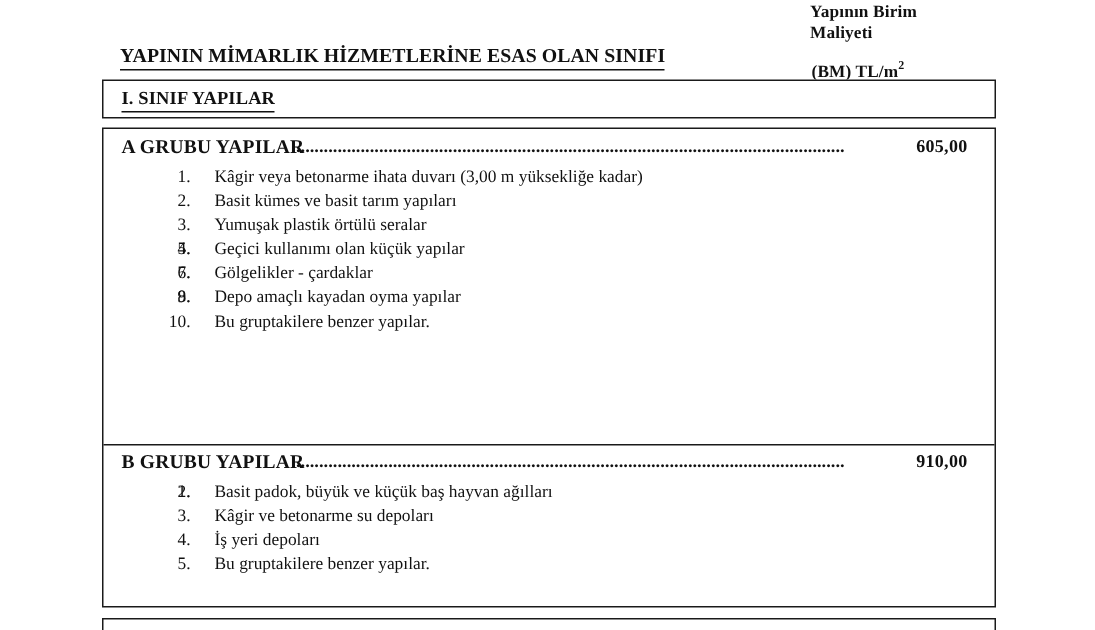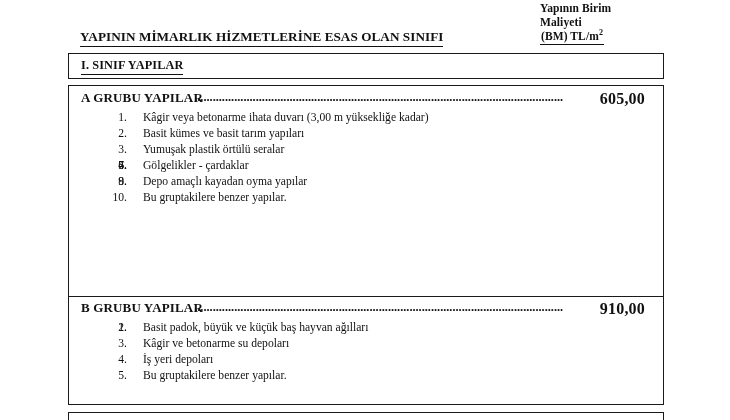--- a/index.html
+++ b/index.html
@@ -26,21 +26,21 @@
     text-align: left;
     font-weight: bold;
     font-size: 11.5px;
     line-height: 13.5px;
     letter-spacing: 0.1px;
   }
   .col-header .bm {
     display: inline-block;
     border-bottom: 1.6px solid #111;
     padding: 0 1px 0.5px 1px;
-    margin-top: 1px;
+    margin-top: 13px;
   }
   .col-header .bm sup {
     font-size: 8px;
     vertical-align: super;
     line-height: 0;
   }
 
   
   .doc-title {
     position: absolute;
@@ -123,21 +123,21 @@
   }
   .group-head .leaders i {
     visibility: hidden;
     font-style: normal;
   }
   .group-head .price {
     position: absolute;
     right: 18px;
     top: 4px;
     font-weight: bold;
-    font-size: 16px;
+    font-size: 12px;
     letter-spacing: 0.2px;
   }
 
   
   ol.items {
     margin: 0;
     padding: 0;
     list-style: none;
   }
   ol.items li {
@@ -178,21 +178,21 @@
       <div class="leaders"><i>A GRUBU YAPILAR</i><span>........................................................................................................................</span></div>
       <div class="gname">A GRUBU YAPILAR</div>
       <div class="price">605,00</div>
     </div>
     <div class="list-wrap">
       <ol class="items" id="list-a">
           <li><span class="num">1.</span><span>Kâgir veya betonarme ihata duvarı (3,00 m yüksekliğe kadar)</span></li>
           <li><span class="num">2.</span><span>Basit kümes ve basit tarım yapıları</span></li>
           <li><span class="num">3.</span><span>Yumuşak plastik örtülü seralar</span></li>
           <li><span class="num">4.</span></li>
-          <li><span class="num">5.</span></li>
+          <li><span class="num">5.</span><span>Geçici kullanımı olan küçük yapılar</span></li>
           <li><span class="num">6.</span></li>
           <li><span class="num">7.</span><span>Gölgelikler - çardaklar</span></li>
           <li><span class="num">8.</span></li>
           <li><span class="num">9.</span><span>Depo amaçlı kayadan oyma yapılar</span></li>
           <li><span class="num">10.</span><span>Bu gruptakilere benzer yapılar.</span></li>
         </ol>
     </div>
   </div>
 
   <div class="group-divider" id="divider-ab" style="top:210px;"></div>

